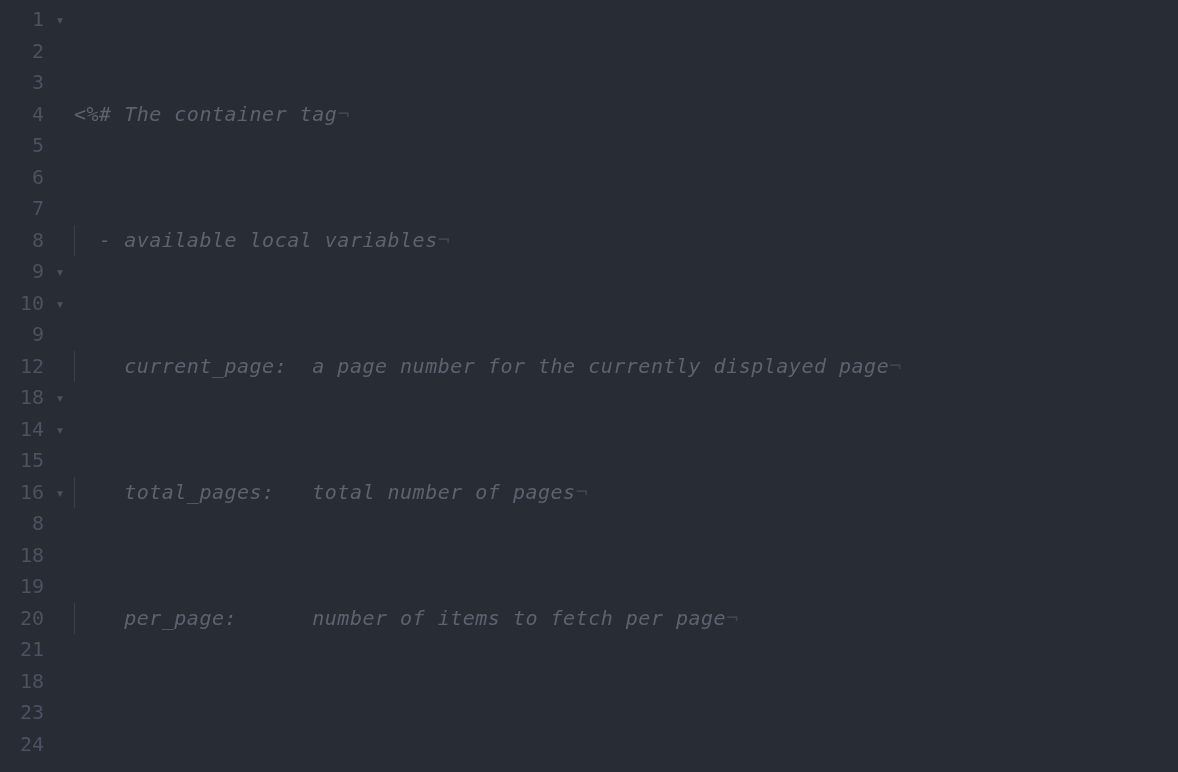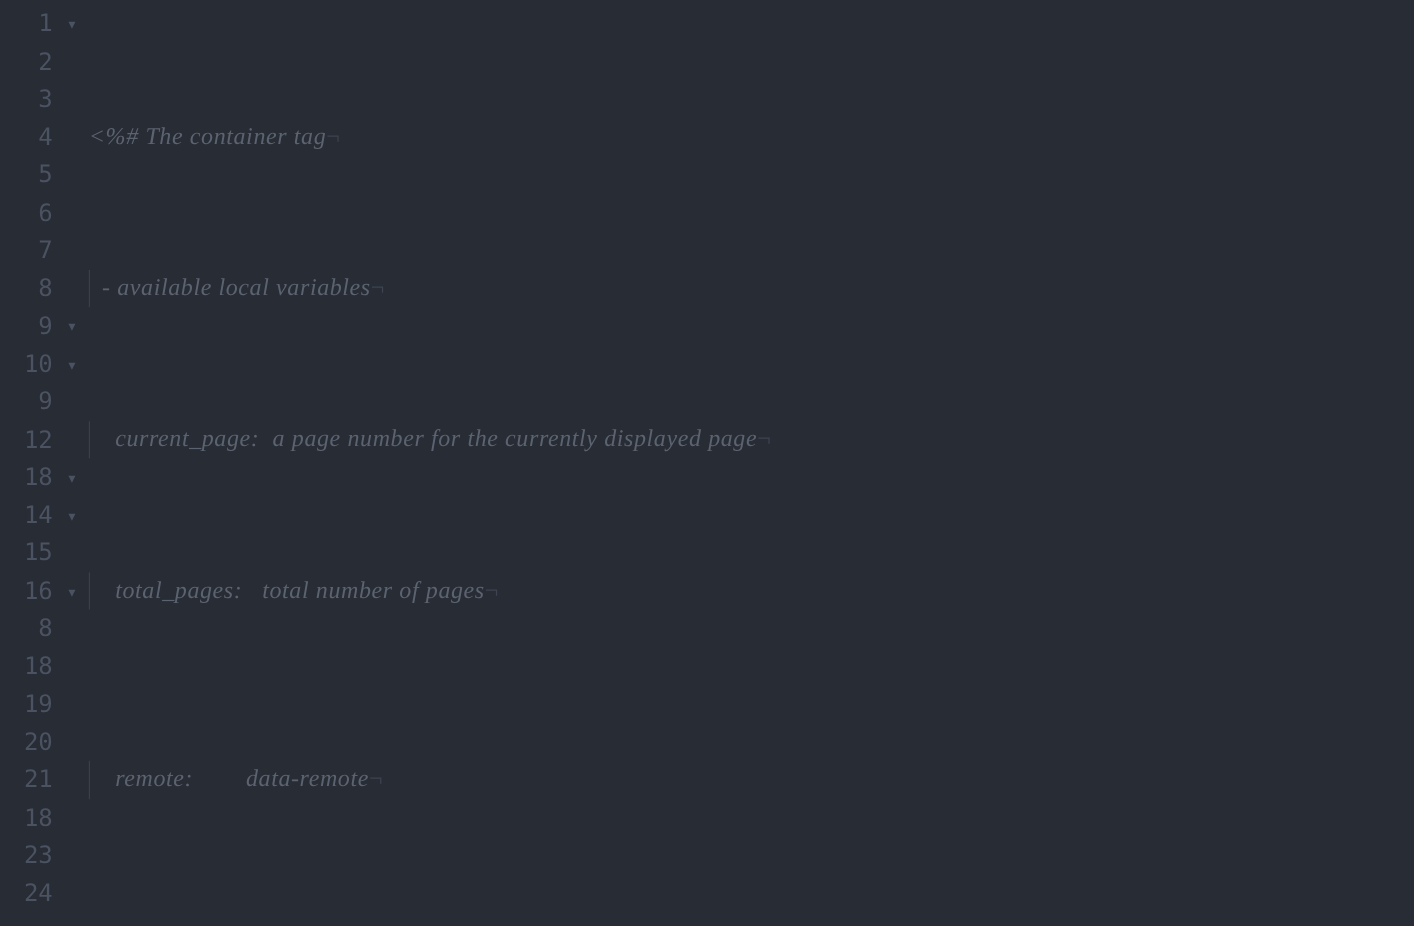--- a/index.html
+++ b/index.html
@@ -56,21 +56,20 @@
     padding-top: 4px;
     line-height: 31.5px;
     white-space: pre;
     color: #abb2bf;
     position: relative;
     letter-spacing: 0.5px;
   }
   .code .line {
     height: 31.5px;
     position: relative;
-    font-family: Liberation Serif, serif;
   }
   .indent-guide {
     position: absolute;
     left: 0;
     top: 0;
     bottom: 0;
     border-left: 1px solid #3b4048;
     pointer-events: none;
   }
 
@@ -140,22 +139,22 @@
   <div class="code">
     
     <div class="line"><span class="c">&lt;%#</span><span class="c"> The container tag</span><span class="invis">¬</span></div>
     
     <div class="line"><span class="indent-guide" style="left:0"></span><span class="c">  - available local variables</span><span class="invis">¬</span></div>
     
     <div class="line"><span class="indent-guide" style="left:0"></span><span class="c">    current_page:  a page number for the currently displayed page</span><span class="invis">¬</span></div>
     
     <div class="line"><span class="indent-guide" style="left:0"></span><span class="c">    total_pages:   total number of pages</span><span class="invis">¬</span></div>
     
+    <div class="line"><span class="indent-guide" style="left:0"></span><span class="c">    per_page:      number of items to fetch per page</span><span class="invis">¬</span></div>
     
-    <div class="line"><span class="indent-guide" style="left:0"></span><span class="c">    remote:        data-remote</span><span class="invis">¬</span></div>
     
     
     
     
     
     
     
     
     
     

